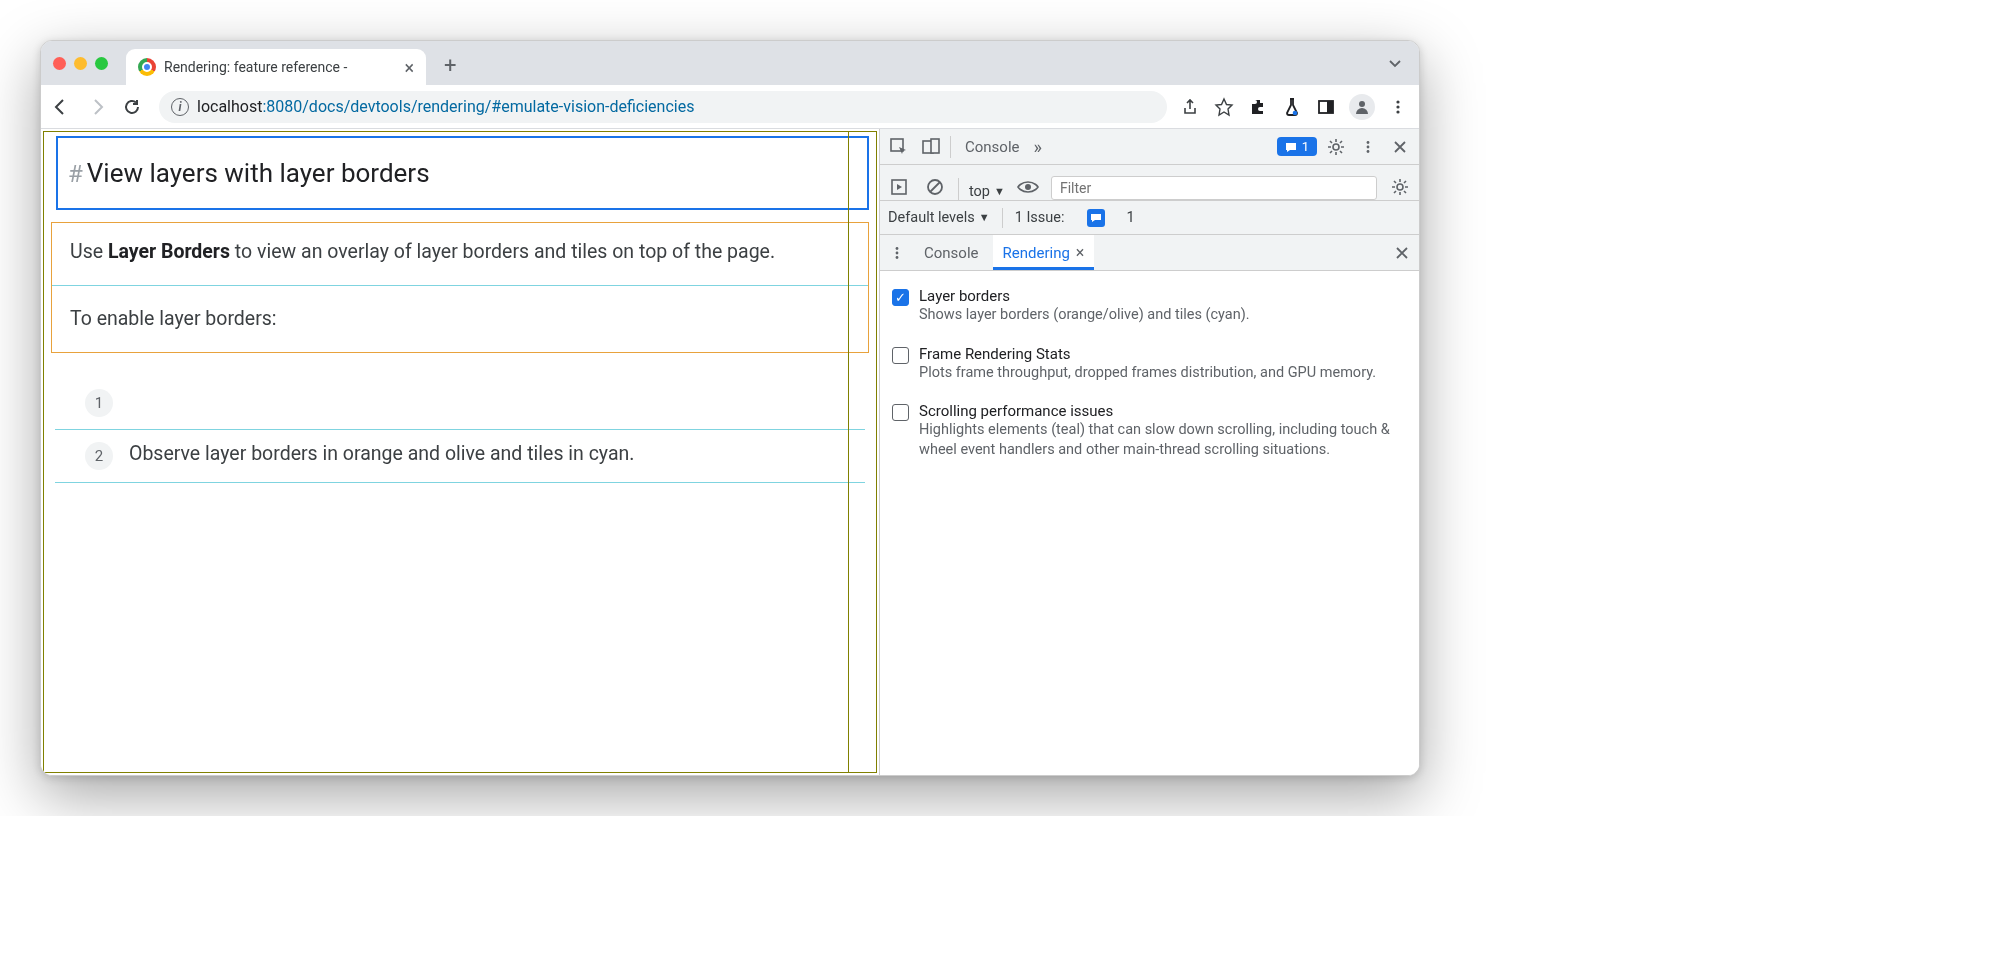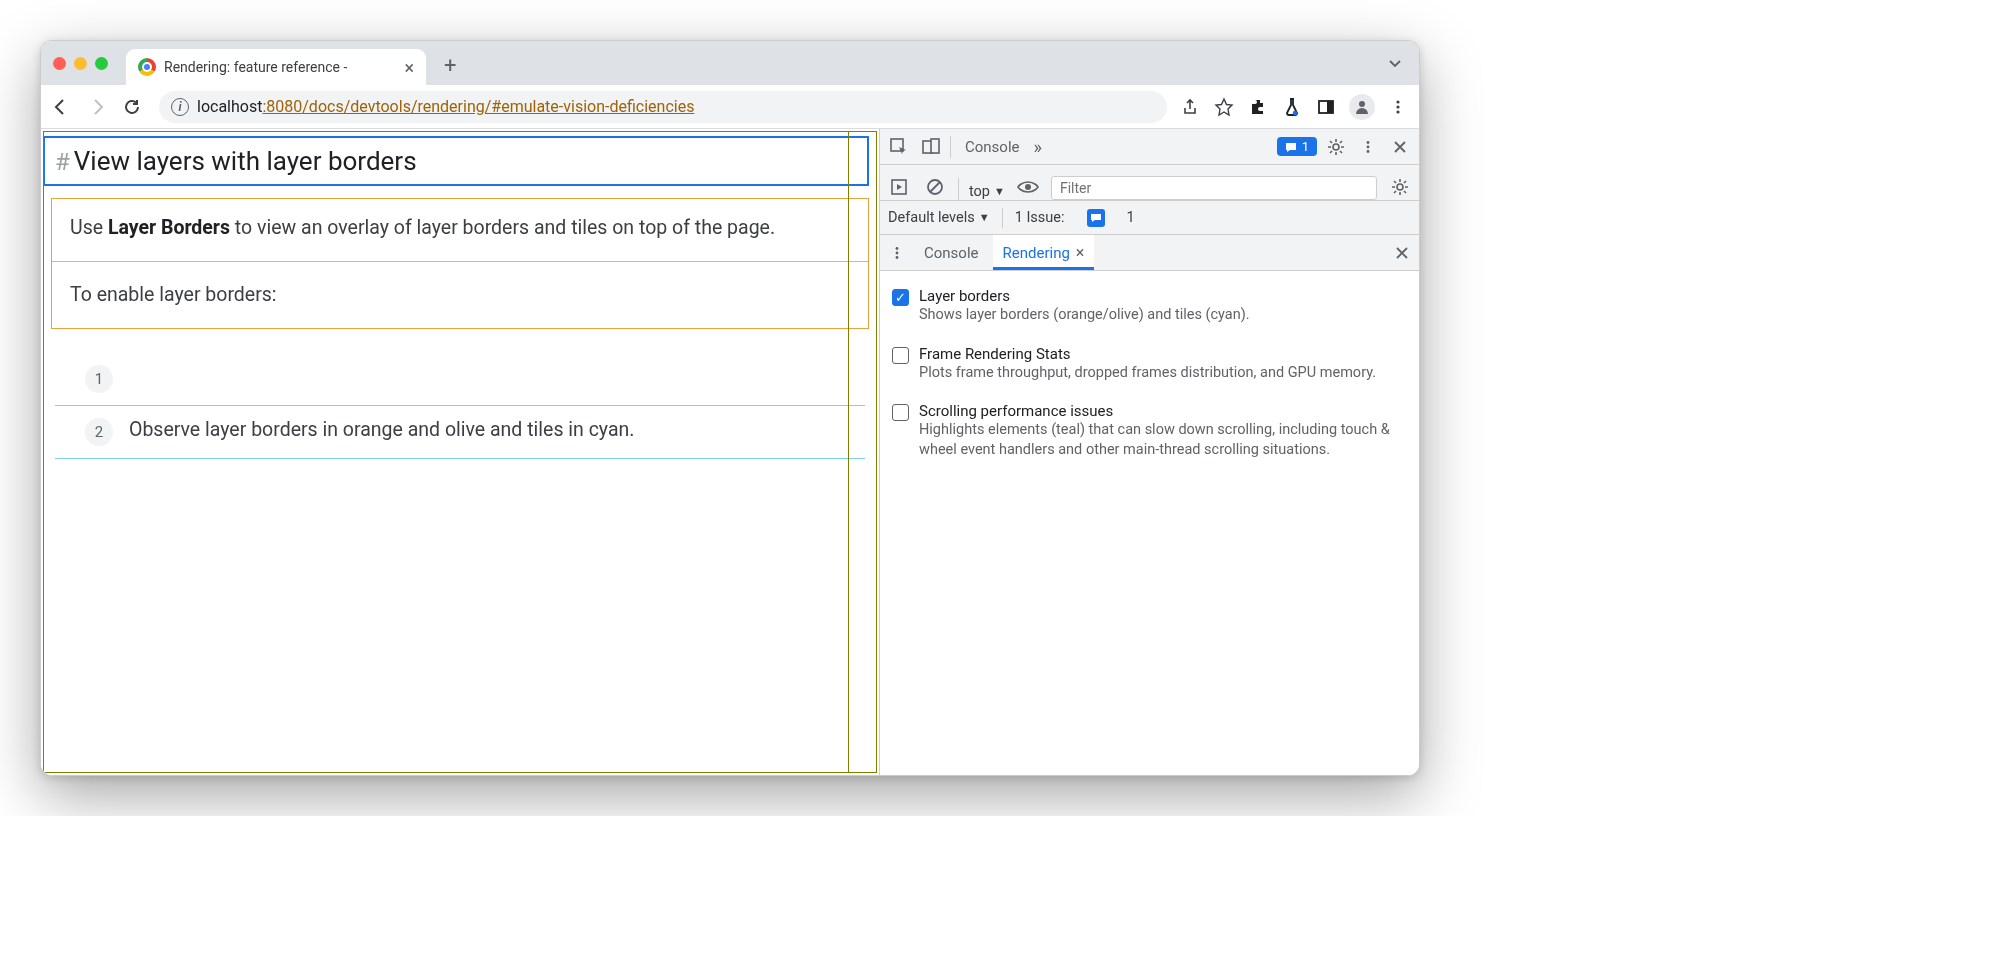--- a/index.html
+++ b/index.html
@@ -73,24 +73,24 @@
 }
 .tb-icon { width:22px; height:22px; display:flex; align-items:center; justify-content:center; color:#3c4043; }
 .avatar { width:26px; height:26px; border-radius:50%; background:#e8eaed; display:flex; align-items:center; justify-content:center; }
 .content-area { flex:1; display:flex; overflow:hidden; }
 .page {
   flex:1; padding:2px; background:#fff; overflow:hidden; position:relative;
 }
 .olive-border { position:absolute; inset:2px; border:1px solid #808000; }
 .olive-border-right { position:absolute; top:2px; bottom:2px; right:30px; width:1px; background:#808000; }
 .heading-box {
-  margin:5px 8px 12px 0;
+  margin:5px 8px 12px 13px;
   border:2px solid #1a73e8;
   background:#fff;
-  padding:8px 10px;
+  padding:20px 10px;
   font-size:26px; color:#202124;
 }
 .hash { color:#9aa0a6; font-size:24px; margin-right:4px; }
 .orange-box {
   margin:0 8px; border:1px solid #e8a23d; padding:14px 18px 18px 18px;
 }
 .para { font-size:19.5px; color:#3c4043; line-height:1.55; }
 .para strong { color:#202124; }
 .cyan-line { height:1px; background:#7fd4e0; margin:18px -18px; }
 .ol { margin: 24px 12px 0 12px; }
@@ -144,21 +144,21 @@
 .opt { display:flex; gap:10px; padding:10px 2px; align-items:flex-start; }
 .cb {
   width:17px; height:17px; border:1.5px solid #5f6368; border-radius:3px; flex-shrink:0; margin-top:2px;
   display:flex; align-items:center; justify-content:center;
 }
 .cb.checked { background:#1a73e8; border-color:#1a73e8; }
 .cb.checked::after { content:"✓"; color:#fff; font-size:13px; }
 .opt-text .title { color:#202124; font-size:15px; }
 .opt-text .desc { color:#5f6368; font-size:14.5px; line-height:1.35; }
 svg { display:block; }
-.url-dim { color:#a16207;text-decoration:underline; }
+.url-dim { color:#0369a1; }
 </style>
 </head>
 <body>
 
 <div class="window">
 
   <div class="tabbar">
     <div class="traffic">
       <div class="dot red"></div>
       <div class="dot yellow"></div>

